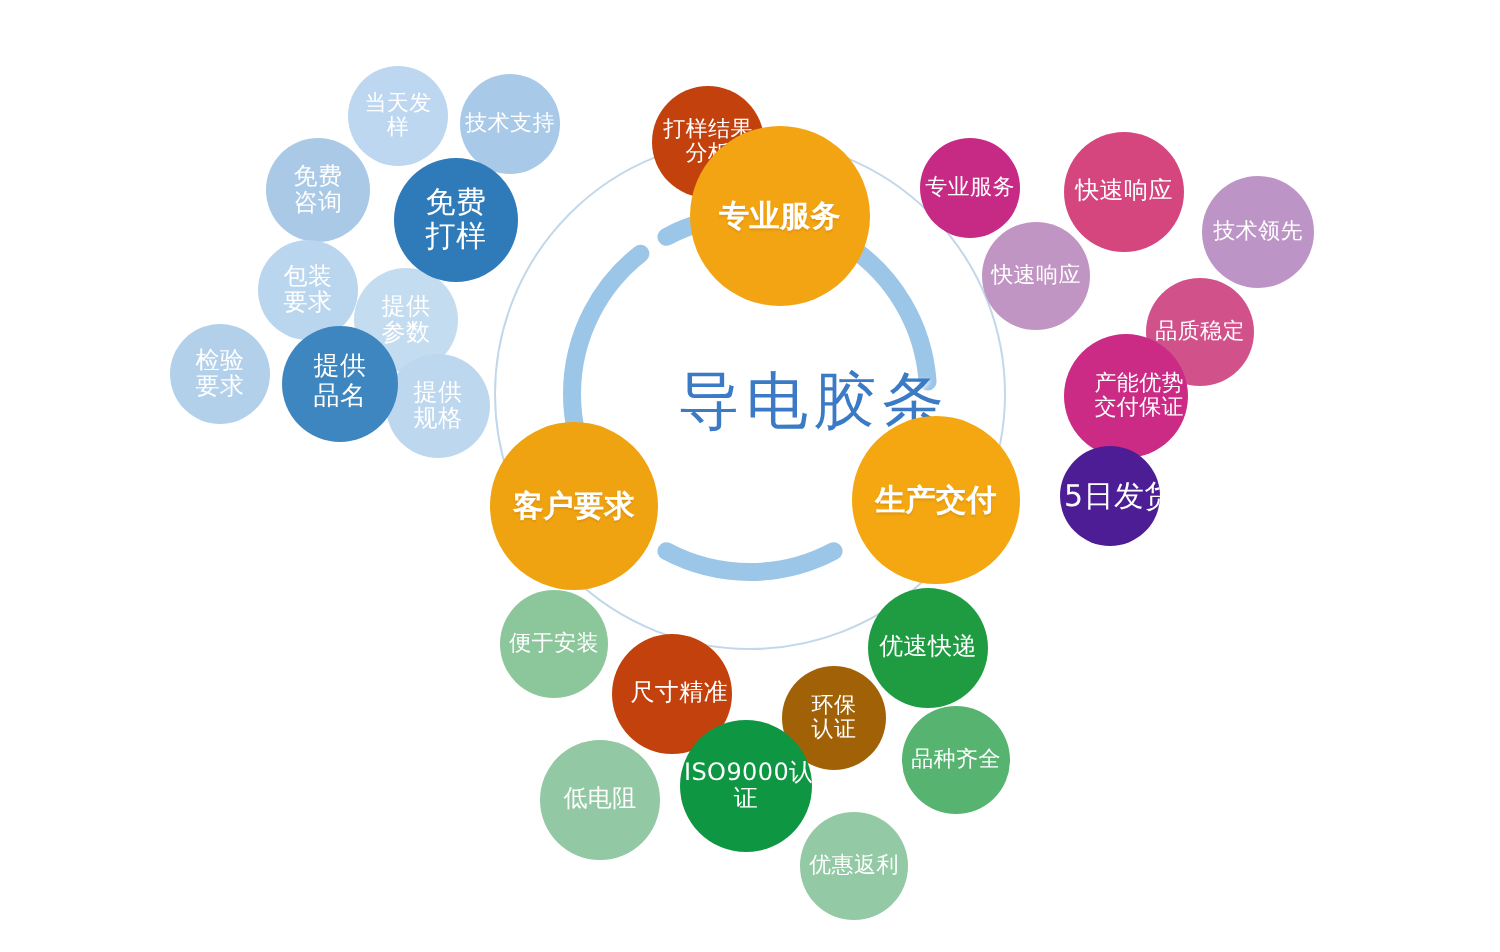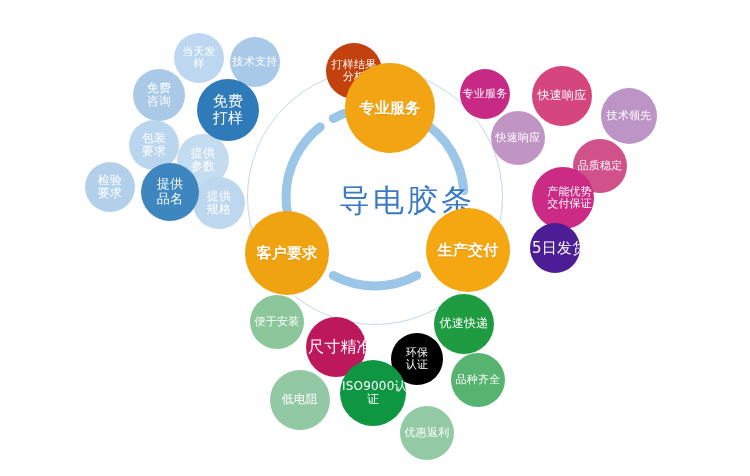--- a/index.html
+++ b/index.html
@@ -157,24 +157,24 @@
           <span class="lbl">5日发货</span>
         </div>
       </div>
       <div>
         <div class="bubble node" style="left: 434px; top: 294px; width: 60px; height: 60px; background: rgb(31, 155, 66); font-size: 12px;">
           <span class="lbl">优速快递</span>
         </div>
         <div class="bubble node" style="left: 250px; top: 295px; width: 54px; height: 54px; background: rgb(140, 199, 155); font-size: 11px;">
           <span class="lbl">便于安装</span>
         </div>
-        <div class="bubble node" style="left: 306px; top: 317px; width: 60px; height: 60px; background: #be185d; font-size: 16px;">
+        <div class="bubble node" style="left: 306px; top: 317px; width: 60px; height: 60px; background: #c2410c; font-size: 12px; text-align: right;">
           <span class="lbl">尺寸精准</span>
         </div>
-        <div class="bubble node" style="left: 391px; top: 333px; width: 52px; height: 52px; background: #000000; font-size: 11px;">
+        <div class="bubble node" style="left: 391px; top: 333px; width: 52px; height: 52px; background: #a16207; font-size: 11px;">
           <span class="lbl">环保
 认证</span>
         </div>
         <div class="bubble node" style="left: 451px; top: 353px; width: 54px; height: 54px; background: rgb(87, 180, 112); font-size: 11px;">
           <span class="lbl">品种齐全</span>
         </div>
         <div class="bubble node" style="left: 270px; top: 370px; width: 60px; height: 60px; background: rgb(146, 200, 163); font-size: 12px;">
           <span class="lbl">低电阻</span>
         </div>
         <div class="bubble node" style="left: 340px; top: 360px; width: 66px; height: 66px; background: rgb(15, 150, 66); font-size: 12px;">

